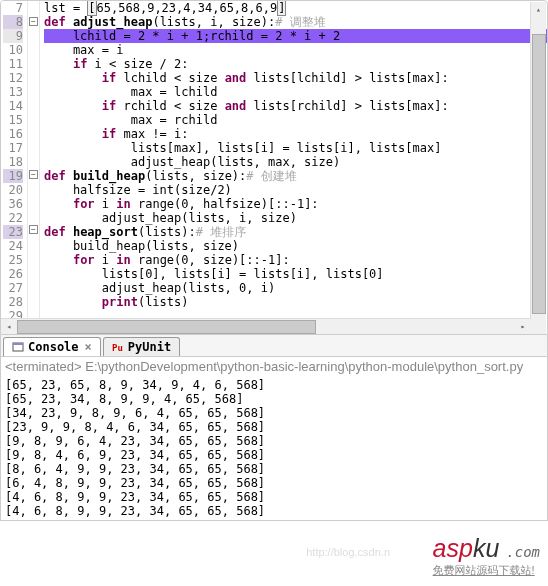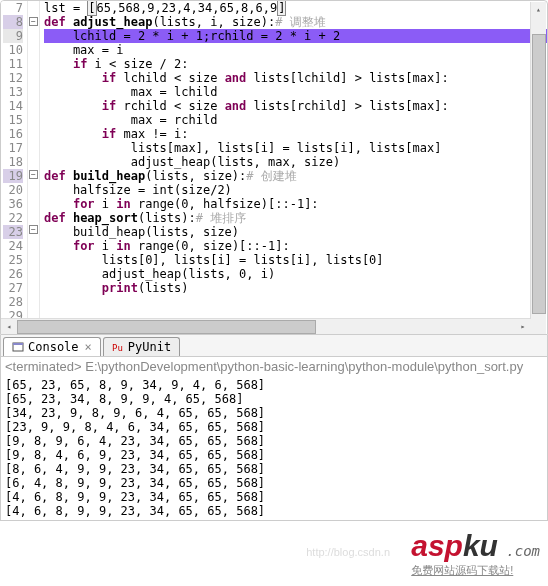--- a/index.html
+++ b/index.html
@@ -15,30 +15,30 @@
     .code-area { flex: 1; padding-left: 4px; }
     .code-line { height: 14px; line-height: 14px; white-space: pre; }
     .code-line.bracket-hl { background: #8b5cf6; }
     .kw { color: #7f0055; font-weight: bold; }
     .fn { font-weight: bold; color: #000; }
     .comment { color: #aaa; }
     .bracket { border: 1px solid #888; background: #f0f0f0; }
     
     .console-wrap { border: 1px solid #ccc; border-top: none; }
     .tabs { display: flex; background: #f5f5f5; border-bottom: 1px solid #ccc; height: 22px; }
-    .tab { padding: 2px 8px; border: 1px solid #999; border-bottom: none; background: #fff; margin-top: 2px; margin-left: 2px; border-radius: 3px 3px 0 0; display: flex; align-items: center; gap: 4px; }
+    .tab { padding: 2px 8px; border: 1px solid #999; border-bottom: none; background: #fff; margin-top: 2px; margin-left: 2px; border-radius: 3px 3px 0 0; display: flex; align-items: center; gap: 4px; font-weight: bold; }
     .tab.active { background: #fff; }
     .tab.inactive { background: #eee; justify-content: flex-end; }
     .tab-icon { width: 12px; height: 12px; display: inline-block; }
     .terminated-line { color: #888; font-family: Arial, sans-serif; font-size: 13px; padding: 2px 4px; }
     .console-output { padding: 2px 4px; font-family: Consolas, monospace; }
     .console-line { line-height: 14px; }
     
     .watermark { position: absolute; right: 8px; bottom: 8px; }
-    .asp-ku { font-family: Arial, sans-serif; font-weight: bold; font-style: italic; font-size: 30px; }
+    .asp-ku { font-family: Arial, sans-serif; font-weight: normal; font-style: italic; font-size: 25px; }
     .asp-a { color: #c41230; }
     .asp-ku-text { color: #333; }
     .asp-com { font-size: 14px; color: #666; font-style: italic; }
     .asp-ch { font-size: 11px; color: #888; font-family: sans-serif; text-decoration: underline; }
     .blog-watermark { position: absolute; right: 158px; bottom: 28px; color: #ddd; font-size: 11px; font-family: Arial; }
     
     .scrollbar-v { position: absolute; right: 1px; top: 1px; width: 16px; height: 333px; background: #f0f0f0; border-left: 1px solid #ddd; }
     .scrollbar-v .thumb { background: #ccc; border: 1px solid #aaa; width: 14px; height: 280px; margin: 16px 1px; }
     .scrollbar-v .arrow { height: 16px; text-align: center; font-size: 8px; line-height: 16px; color: #666; }
     
@@ -94,20 +94,21 @@
       <div class="code-line">        <span class="kw">if</span> lchild &lt; size <span class="kw">and</span> lists[lchild] &gt; lists[max]:</div>
       <div class="code-line">            max = lchild</div>
       <div class="code-line">        <span class="kw">if</span> rchild &lt; size <span class="kw">and</span> lists[rchild] &gt; lists[max]:</div>
       <div class="code-line">            max = rchild</div>
       <div class="code-line">        <span class="kw">if</span> max != i:</div>
       <div class="code-line">            lists[max], lists[i] = lists[i], lists[max]</div>
       <div class="code-line">            adjust_heap(lists, max, size)</div>
       <div class="code-line"><span class="kw">def</span> <span class="fn">build_heap</span>(lists, size):<span class="comment"># 创建堆</span></div>
       <div class="code-line">    halfsize = int(size/2)</div>
       <div class="code-line">    <span class="kw">for</span> i <span class="kw">in</span> range(0, halfsize)[::-1]:</div>
+      <div class="code-line">        adjust_heap(lists, i, size)</div>
       <div class="code-line"><span class="kw">def</span> <span class="fn">heap_sort</span>(lists):<span class="comment"># 堆排序</span></div>
       <div class="code-line">    build_heap(lists, size)</div>
       <div class="code-line">    <span class="kw">for</span> i <span class="kw">in</span> range(0, size)[::-1]:</div>
       <div class="code-line">        lists[0], lists[i] = lists[i], lists[0]</div>
       <div class="code-line">        adjust_heap(lists, 0, i)</div>
       <div class="code-line">        <span class="kw">print</span>(lists)</div>
     </div>
   </div>
   <div class="scrollbar-v">
     <div class="arrow">▴</div>

